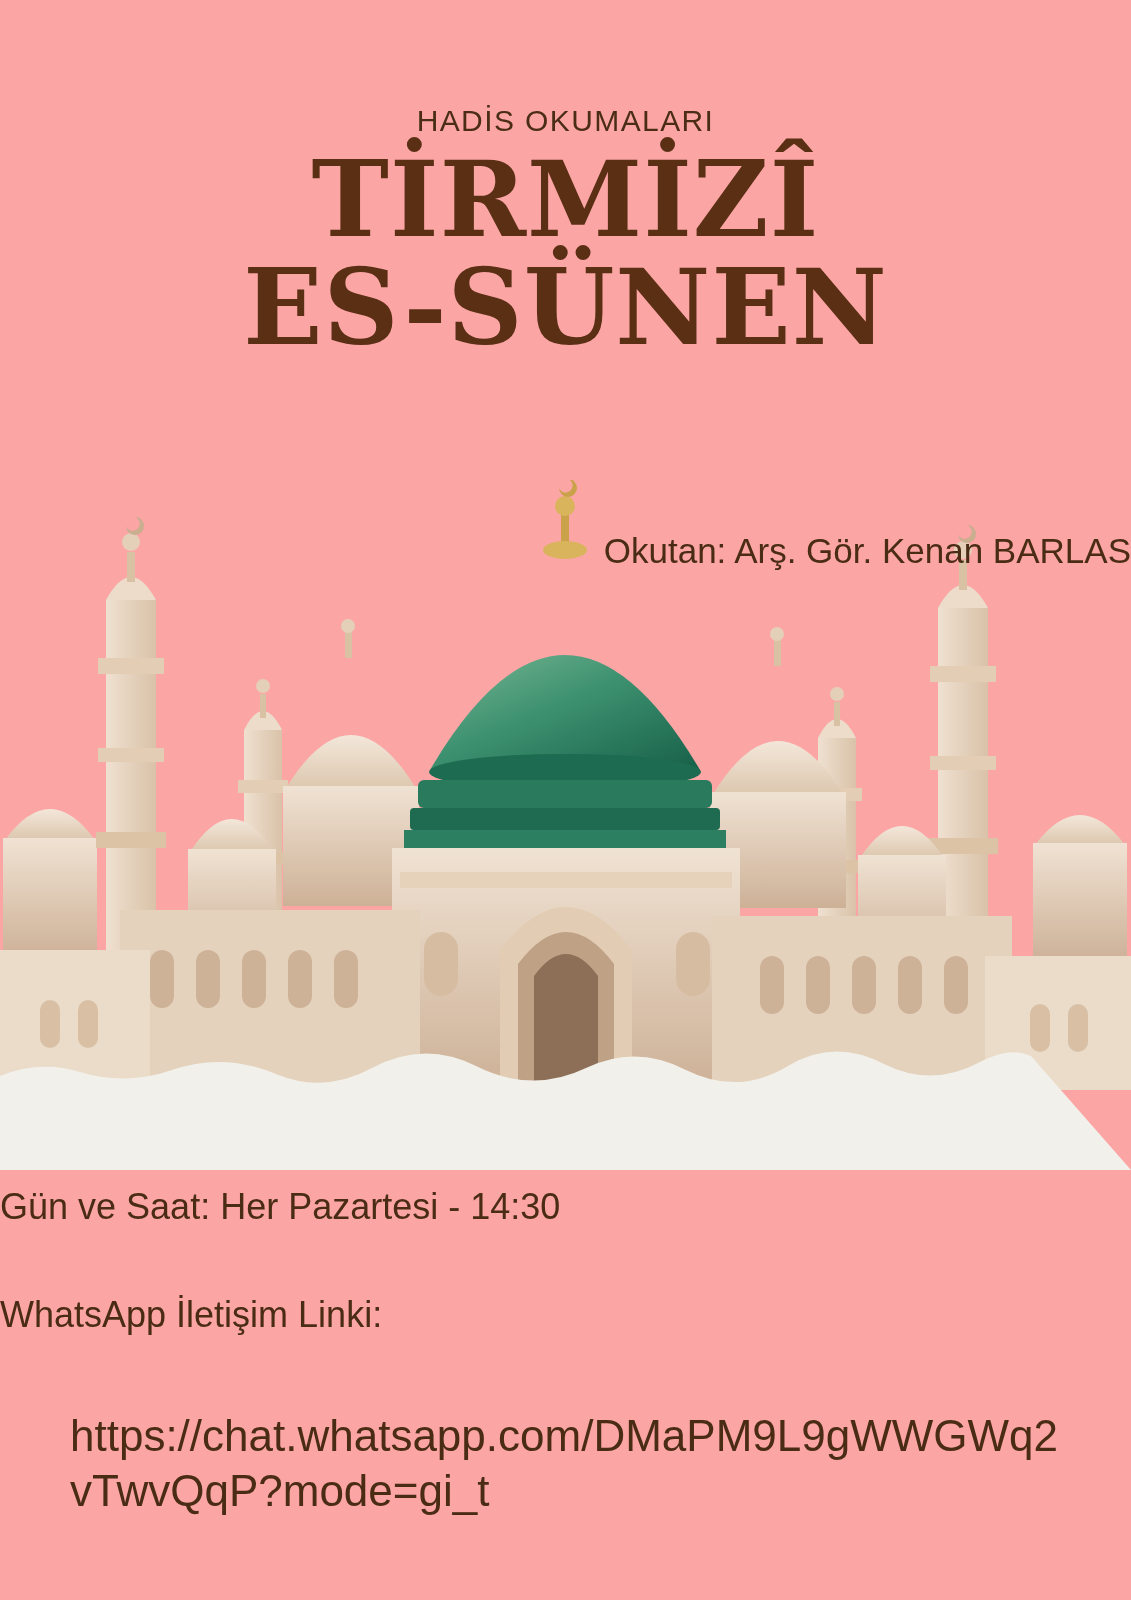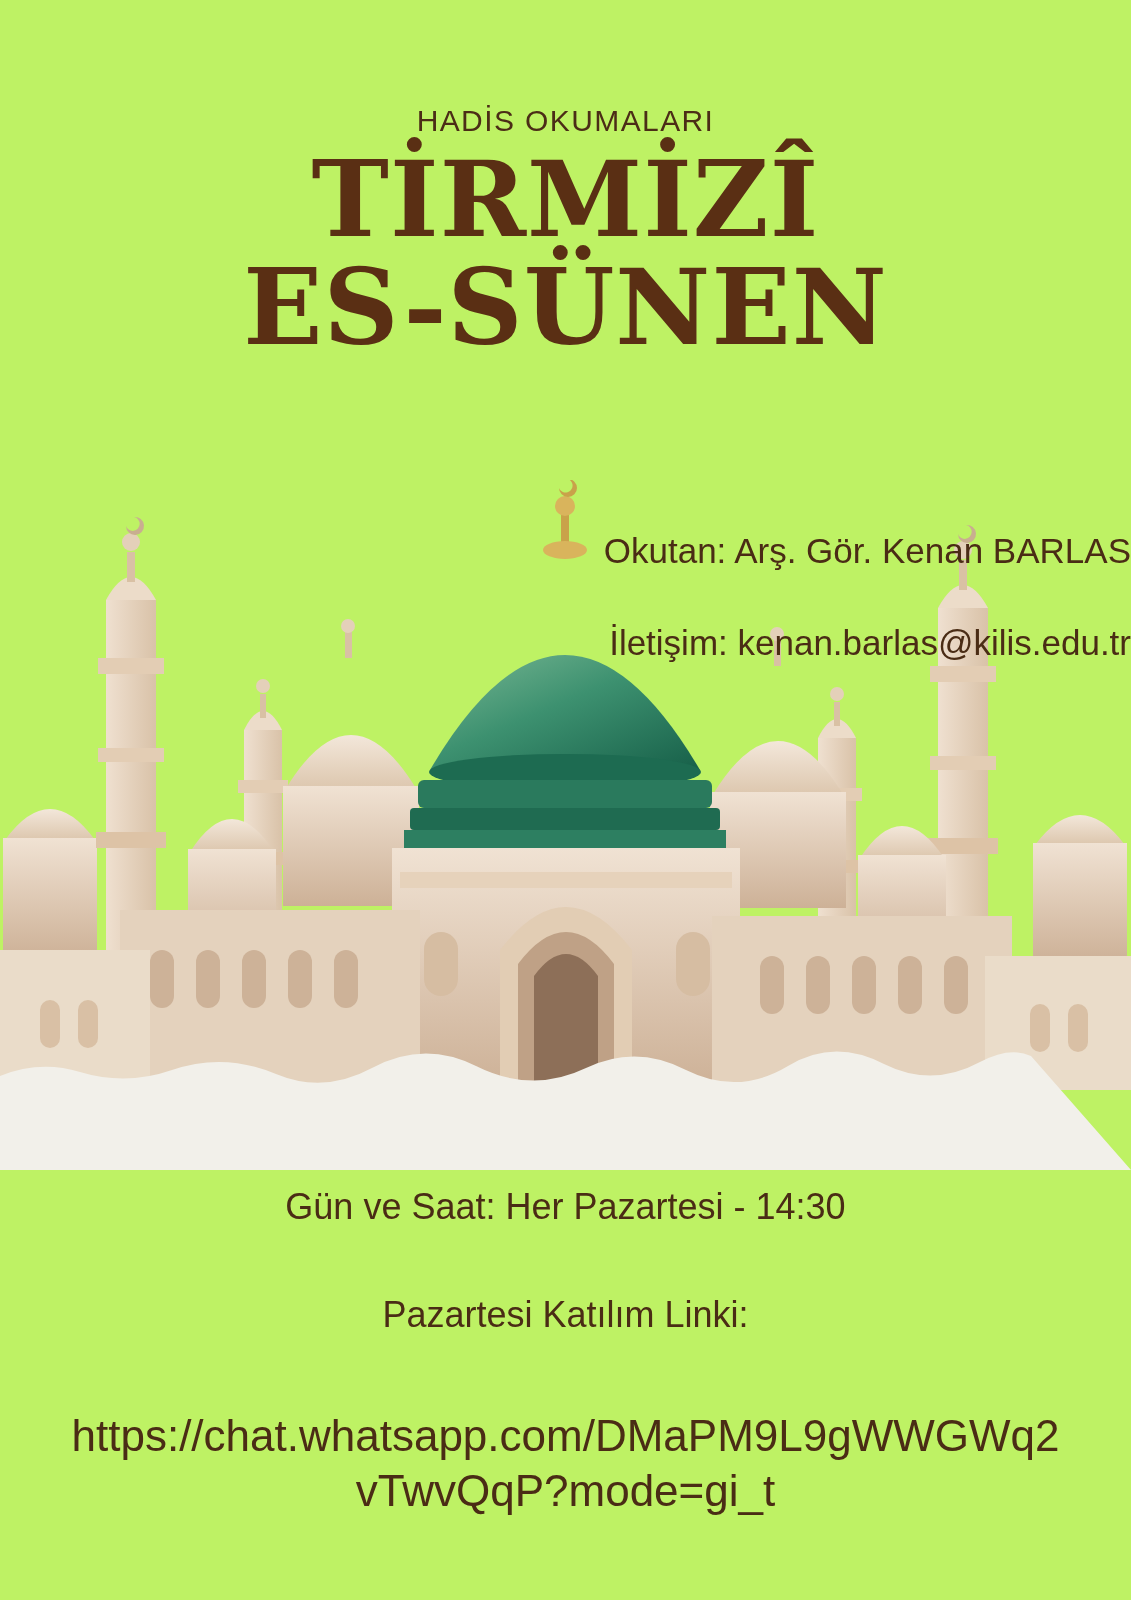--- a/index.html
+++ b/index.html
@@ -14,21 +14,21 @@
     font-family: "Liberation Sans", sans-serif;
     color: #4a2c15;
     overflow: hidden;
     position: relative;
   }
 
   .poster {
     position: relative;
     width: 1131px;
     height: 1600px;
-    background: #bef264;
+    background: #fca5a5;
     overflow: hidden;
   }
 
   
   .header {
     position: absolute;
     top: 104px;
     left: 0;
     width: 100%;
     text-align: center;
@@ -75,21 +75,21 @@
   .mid-info .line:last-child {
     margin-bottom: 0;
   }
 
   
   .footer-info {
     position: absolute;
     top: 1186px;
     left: 0;
     width: 100%;
-    text-align: center;
+    text-align: left;
     z-index: 6;
   }
   .footer-info .when {
     font-size: 36px;
     margin: 0 0 66px 0;
     color: #4a2c15;
   }
   .footer-info .wa-label {
     font-size: 36px;
     margin: 0 0 72px 0;
@@ -268,22 +268,21 @@
   <div class="header">
     <p class="kicker">HADİS OKUMALARI</p>
     <h1 class="title">
       <span>TİRMİZÎ</span>
       <span class="line2">ES-SÜNEN</span>
     </h1>
   </div>
 
   <div class="mid-info">
     <p class="line">Okutan: Arş. Gör. Kenan BARLAS</p>
-    <p class="line">İletişim: kenan.barlas@kilis.edu.tr</p>
   </div>
 
   <div class="footer-info">
     <p class="when">Gün ve Saat: Her Pazartesi - 14:30</p>
-    <p class="wa-label">Pazartesi Katılım Linki:</p>
+    <p class="wa-label">WhatsApp İletişim Linki:</p>
     <p class="wa-link">https://chat.whatsapp.com/DMaPM9L9gWWGWq2vTwvQqP?mode=gi_t</p>
   </div>
 
 </div>
 
 </body></html>

